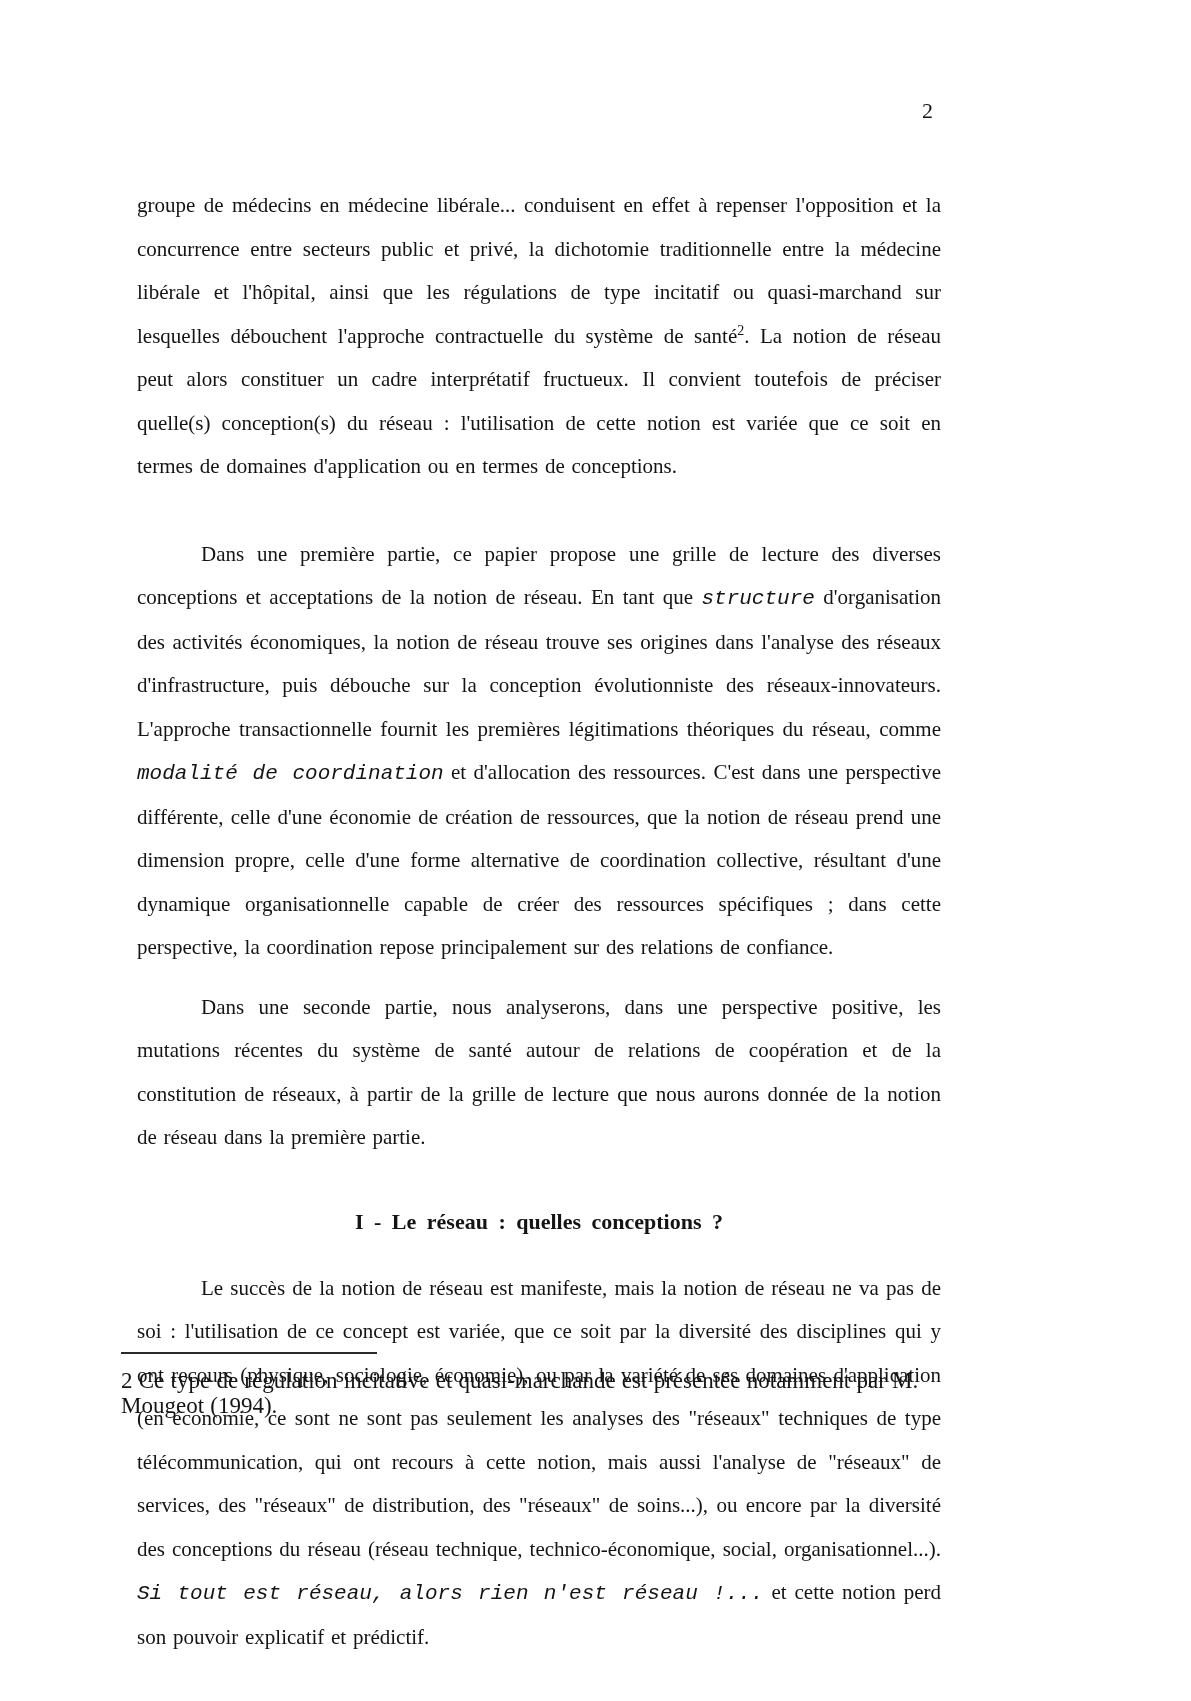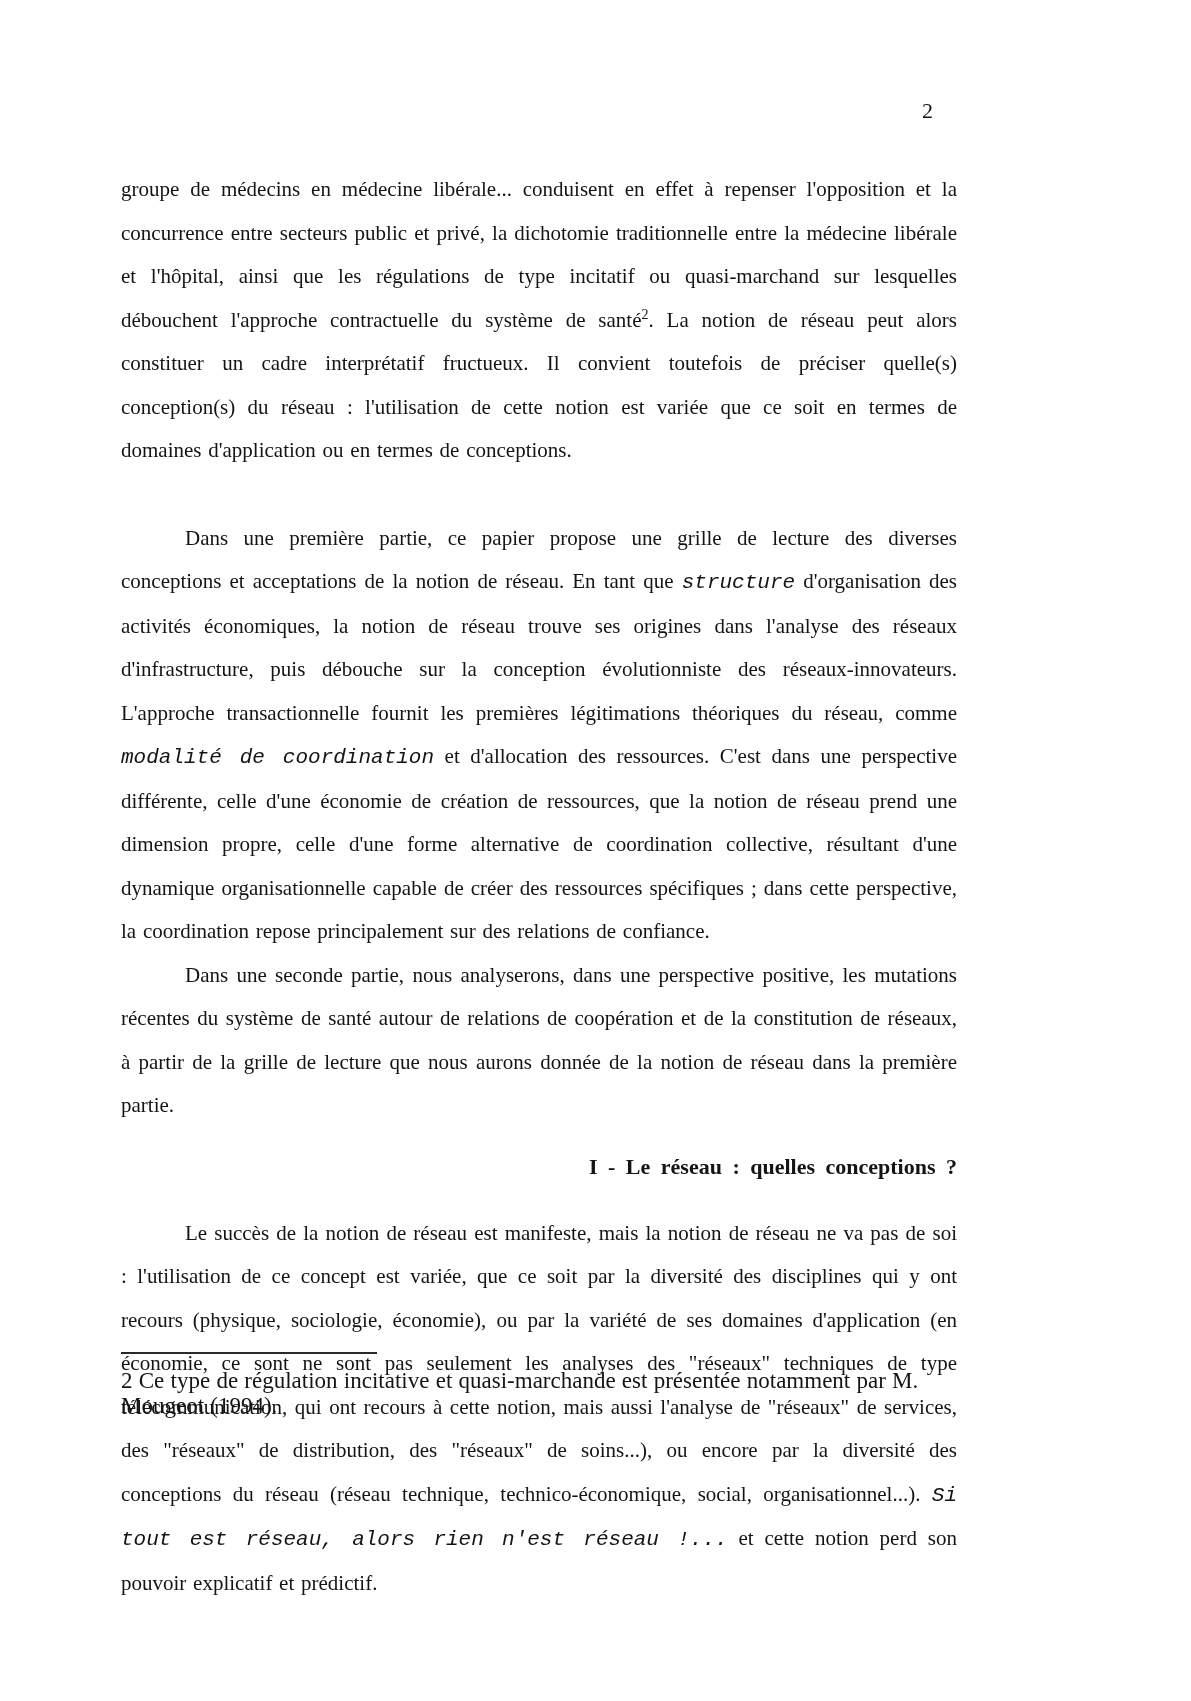--- a/index.html
+++ b/index.html
@@ -27,41 +27,41 @@
   .doc-body {
     position: absolute;
     left: 121px;
     top: 168px;
     width: 836px;
     font-size: 21px;
     line-height: 43.5px;
     text-align: justify;
   }
   .para {
-    margin: 0;
+    margin: 16px;
     word-spacing: 1.5px;
   }
   .para.indent {
     text-indent: 64px;
   }
   .para.space-before {
     margin-top: 44px;
   }
   .italic { font-style: italic; font-family: Liberation Mono, monospace; }
   .bold { font-weight: bold; }
   sup.fnref {
     font-size: 14px;
     line-height: 0;
     vertical-align: super;
   }
   h2.heading {
-    margin: 24px 0 30px 0;
+    margin: 47px 0 30px 0;
     font-size: 22px;
     font-weight: bold;
-    text-align: right;
+    text-align: center;
     word-spacing: 5px;
     line-height: 30px;
   }
   .footnote-block {
     position: absolute;
     left: 121px;
     top: 1352px;
     width: 836px;
   }
   .footnote-rule {

